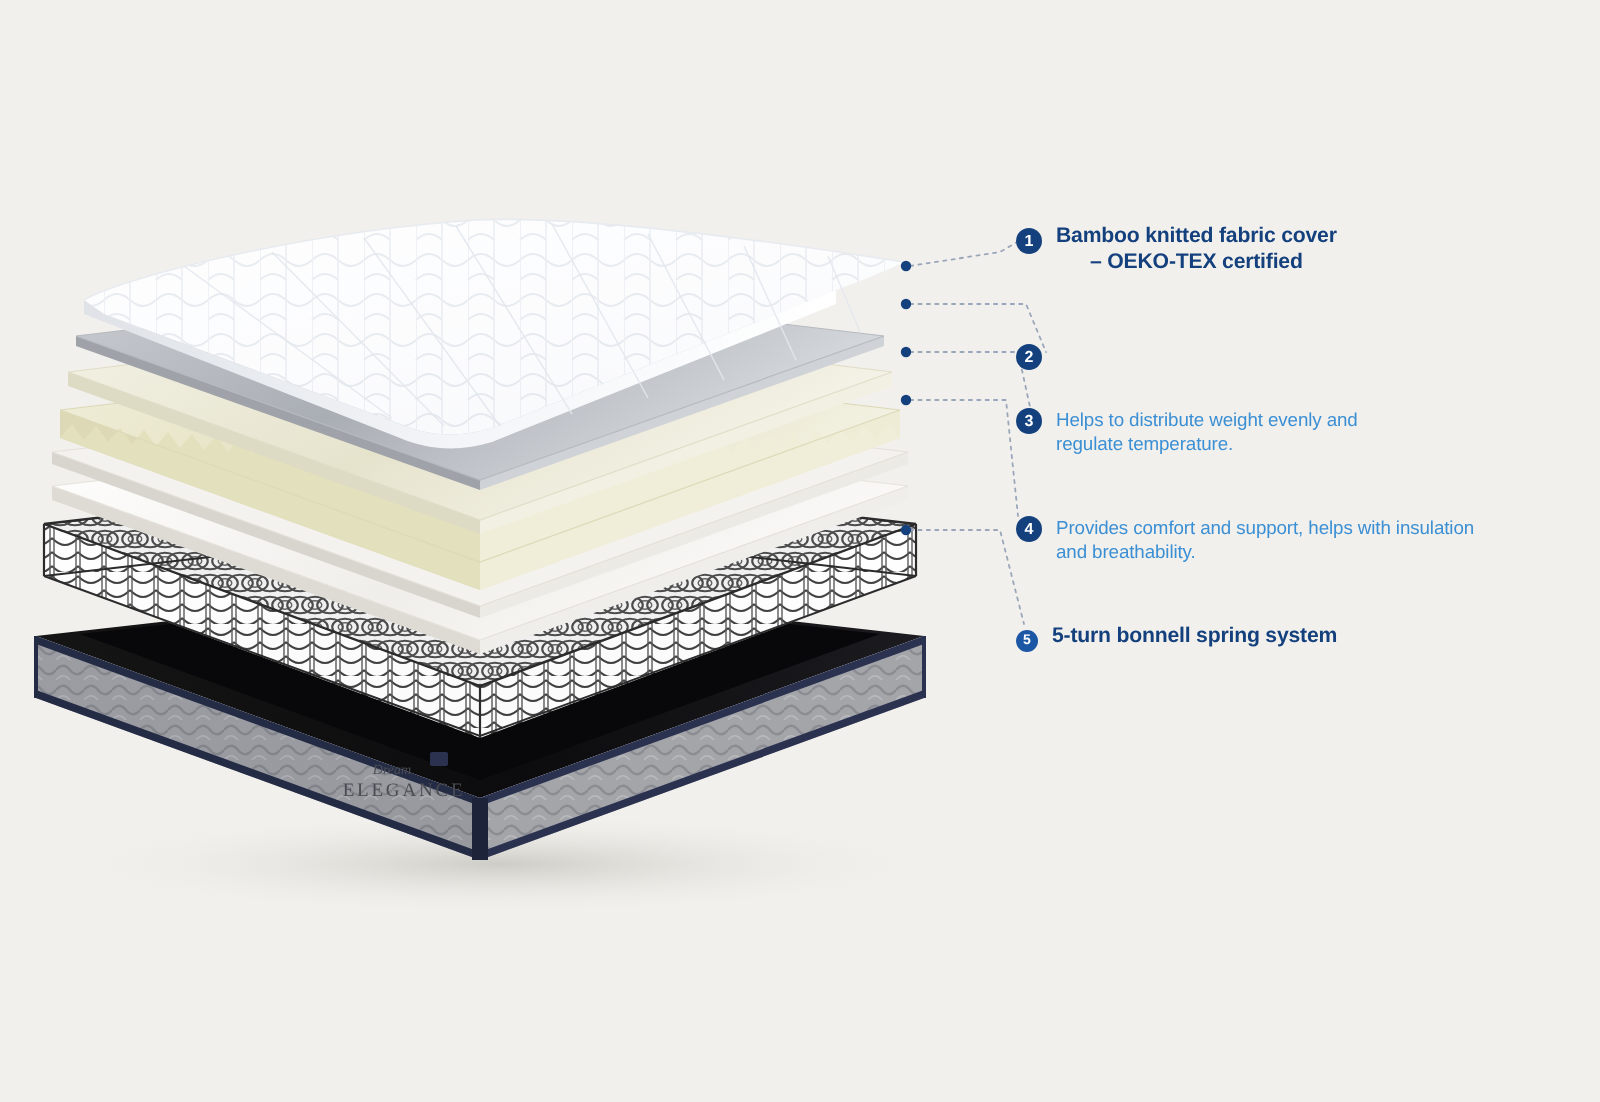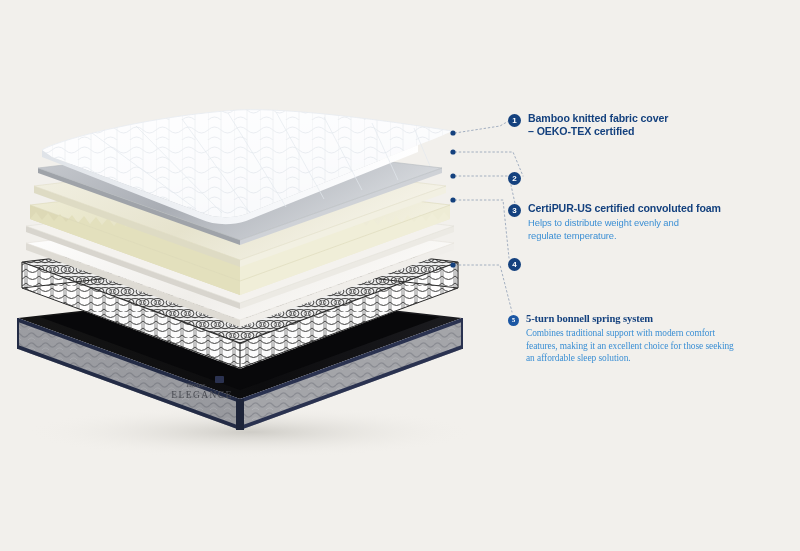--- a/index.html
+++ b/index.html
@@ -19,21 +19,21 @@
   .badge{
     flex:0 0 auto;width:13px;height:13px;border-radius:50%;
     background:#14417e;color:#fff;font-size:8px;font-weight:bold;
     display:flex;align-items:center;justify-content:center;
     margin-top:2px;line-height:1;
   }
   .badge.sm{width:11px;height:11px;font-size:7px;background:#1b57a4;margin-top:3px;}
   .ctext{margin-left:7px;}
   .chead{
     color:#14417e;font-size:10.6px;font-weight:bold;line-height:13.4px;
-    letter-spacing:-0.1px;white-space:pre-line;
+    letter-spacing:-0.1px;white-space:pre-line;text-align:center;
   }
   .csub{
     color:#3b8fd4;font-size:9.4px;line-height:12.4px;margin-top:2px;
     letter-spacing:-0.05px;white-space:pre-line;
   }
 </style>
 </head>
 <body>
 
 <div id="stage">
@@ -270,36 +270,34 @@
       </div>
     </div>
 
     <div class="callout" style="top:66px;">
       <div class="badge">2</div>
     </div>
 
     <div class="callout" style="top:98px;">
       <div class="badge">3</div>
       <div class="ctext">
-        <div class="chead">CertiPUR-US certified convoluted foam</div>
         <div class="csub">Helps to distribute weight evenly and
 regulate temperature.</div>
       </div>
     </div>
 
     <div class="callout" style="top:152px;">
       <div class="badge">4</div>
       <div class="ctext">
+        <div class="csub">Provides comfort and support, helps with insulation
+and breathability.</div>
       </div>
     </div>
 
-    <div class="callout" style="top:208px;font-family:Liberation Serif, serif;">
+    <div class="callout" style="top:208px;">
       <div class="badge sm">5</div>
       <div class="ctext">
         <div class="chead">5-turn bonnell spring system</div>
-        <div class="csub">Combines traditional support with modern comfort
-features, making it an excellent choice for those seeking
-an affordable sleep solution.</div>
       </div>
     </div>
 
   </div>
 </div>
 
 </body></html>

